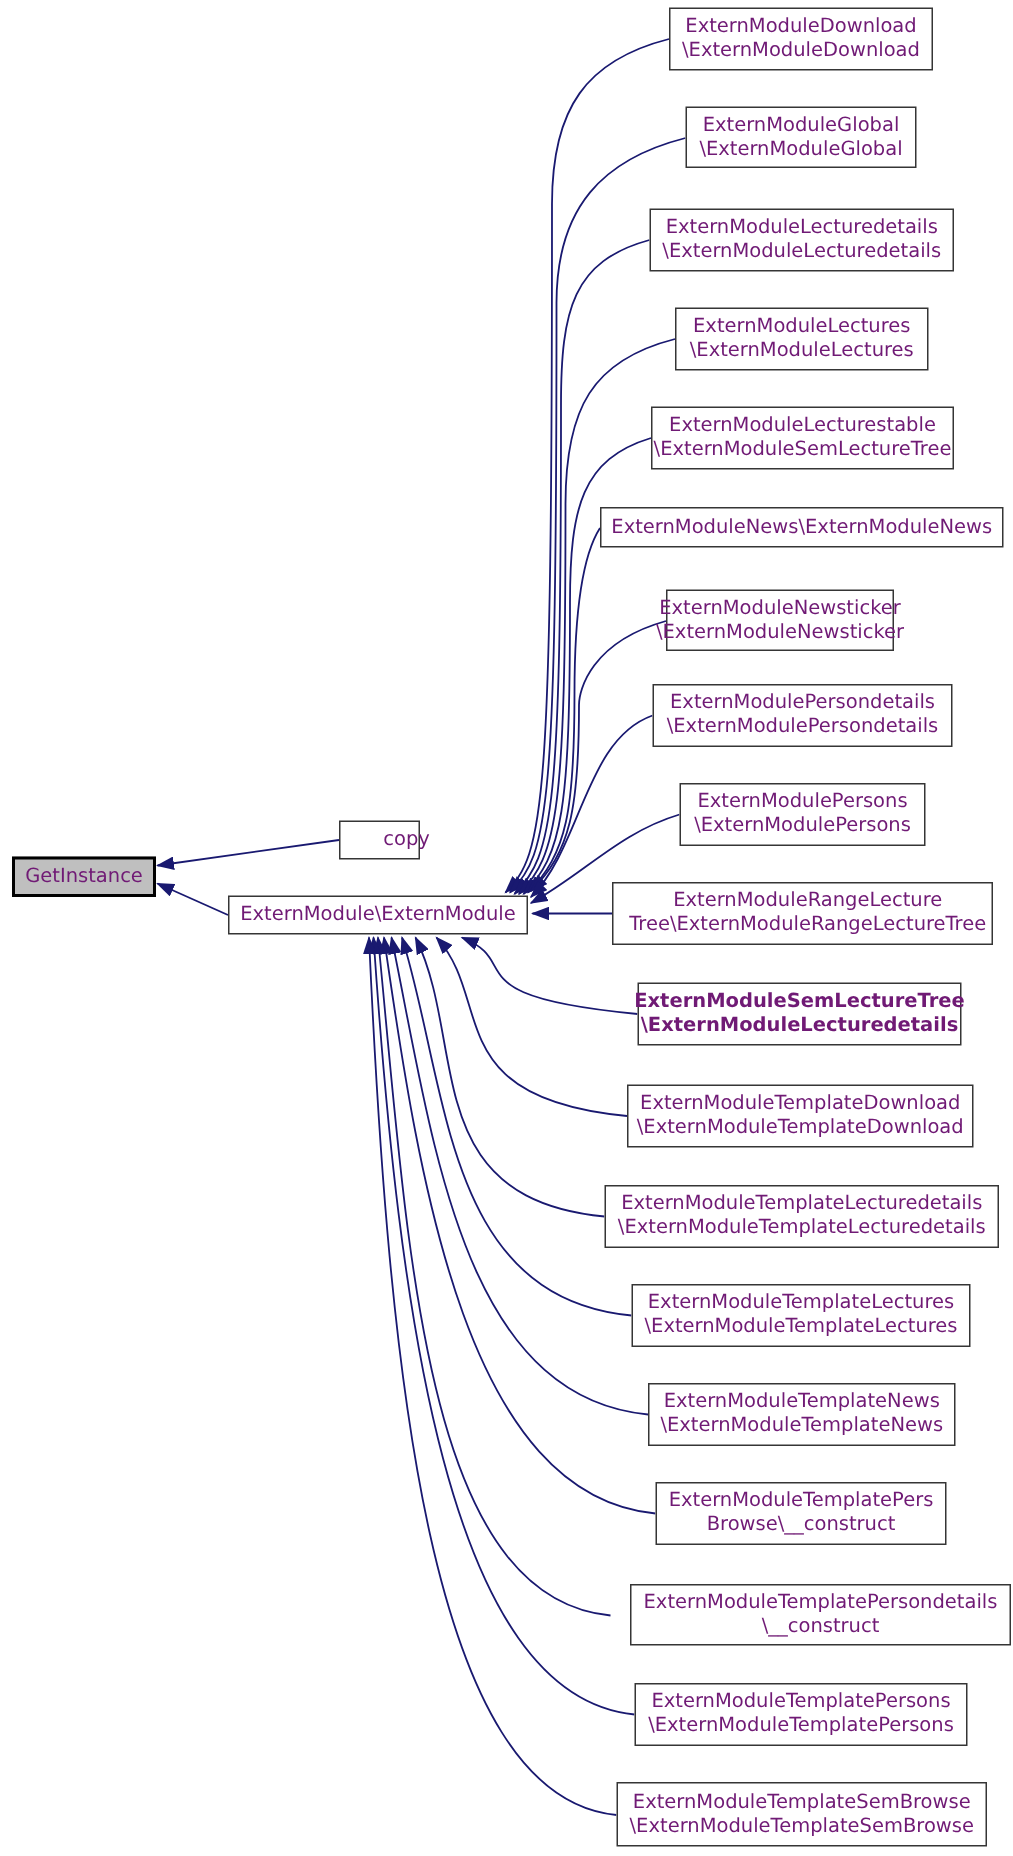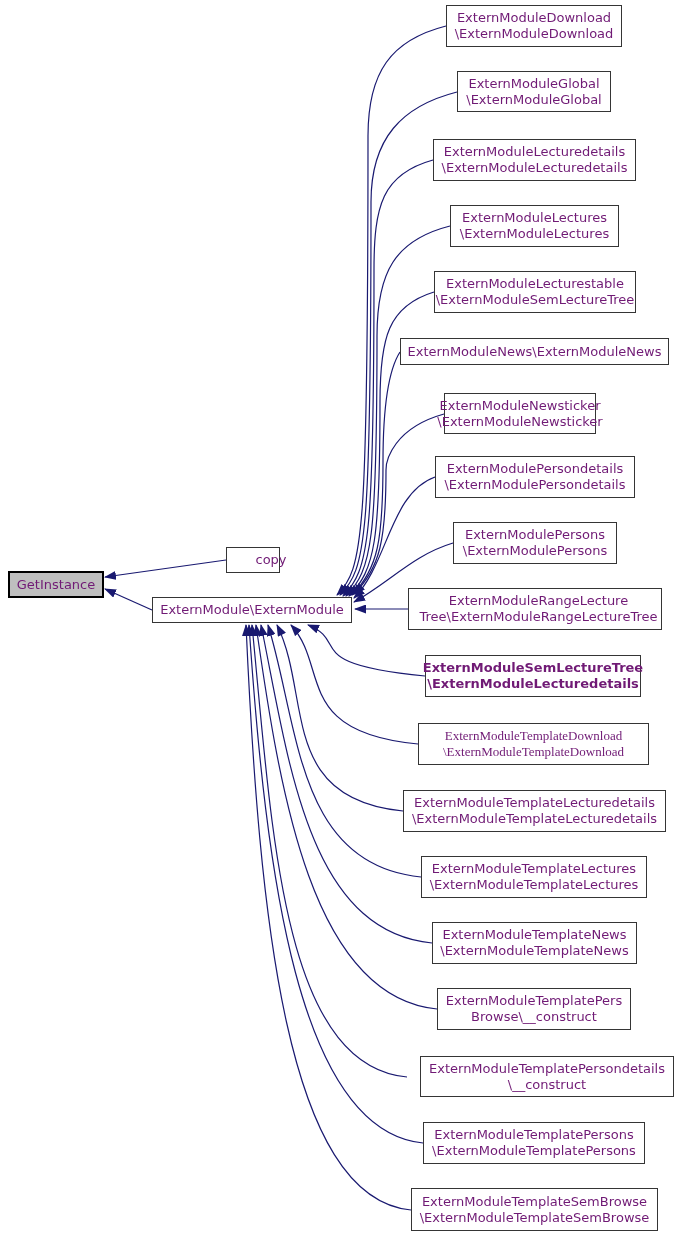--- a/index.html
+++ b/index.html
@@ -109,21 +109,21 @@
       <div class="line">\ExternModulePersons</div>
     </div>
     <div class="node align-left" style="left: 408px; top: 588px; width: 254px; height: 42px;">
       <div class="line">ExternModuleRangeLecture</div>
       <div class="line">Tree\ExternModuleRangeLectureTree</div>
     </div>
     <div class="node" style="left: 425px; top: 655px; width: 216px; height: 42px; font-weight: bold;">
       <div class="line">ExternModuleSemLectureTree</div>
       <div class="line">\ExternModuleLecturedetails</div>
     </div>
-    <div class="node" style="left: 418px; top: 723px; width: 231px; height: 42px; font-family: Liberation Serif, serif;">
+    <div class="node" style="left: 418px; top: 723px; width: 231px; height: 42px;">
       <div class="line">ExternModuleTemplateDownload</div>
       <div class="line">\ExternModuleTemplateDownload</div>
     </div>
     <div class="node" style="left: 403px; top: 790px; width: 263px; height: 42px;">
       <div class="line">ExternModuleTemplateLecturedetails</div>
       <div class="line">\ExternModuleTemplateLecturedetails</div>
     </div>
     <div class="node" style="left: 421px; top: 856px; width: 226px; height: 42px;">
       <div class="line">ExternModuleTemplateLectures</div>
       <div class="line">\ExternModuleTemplateLectures</div>

